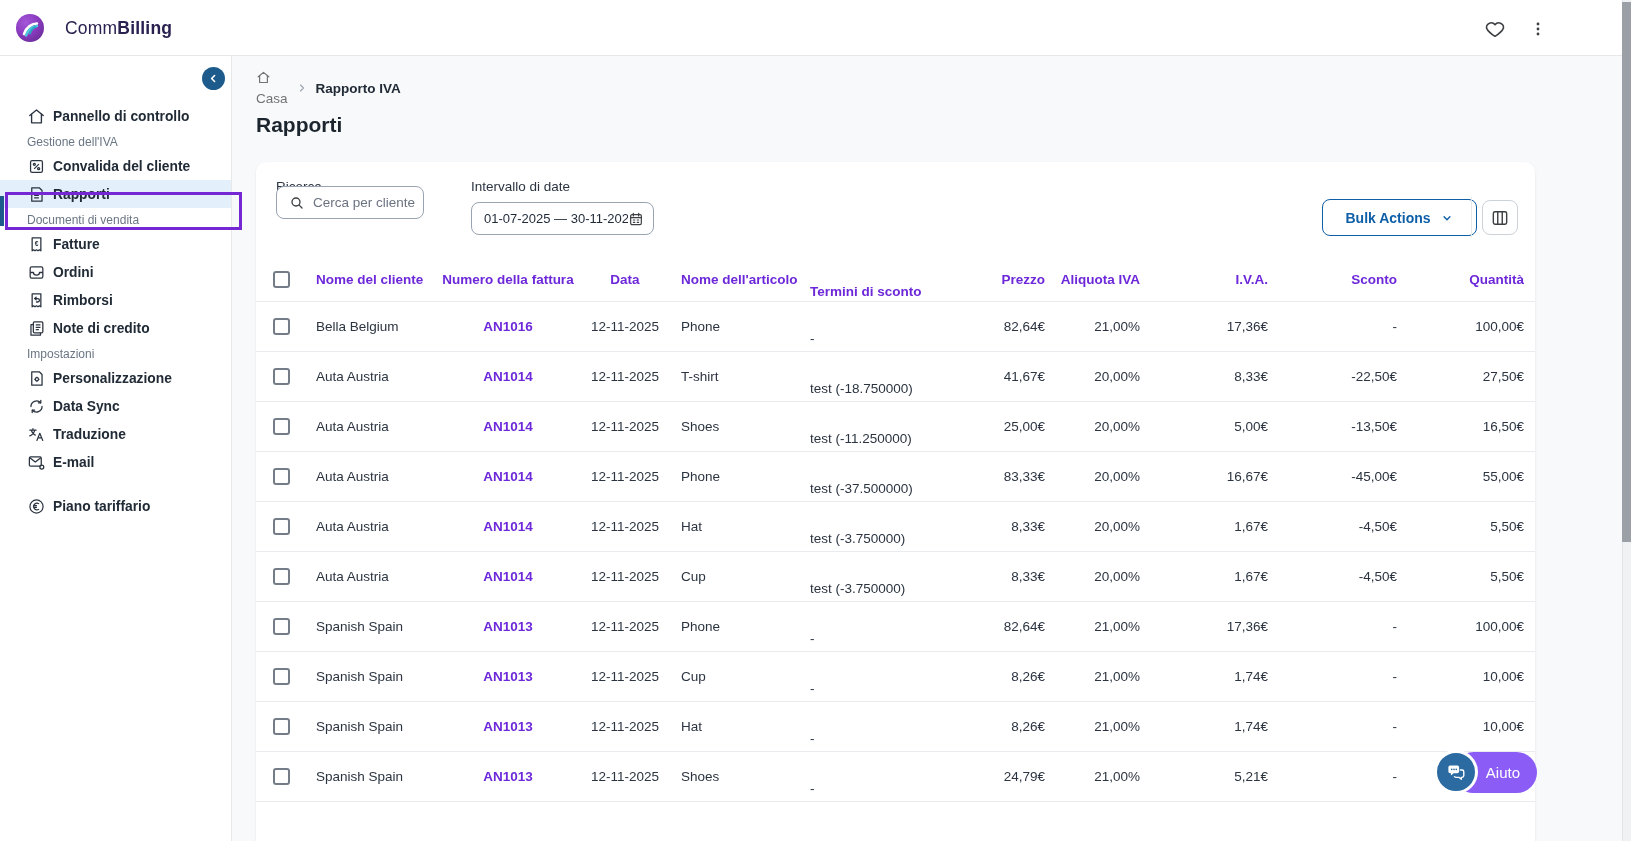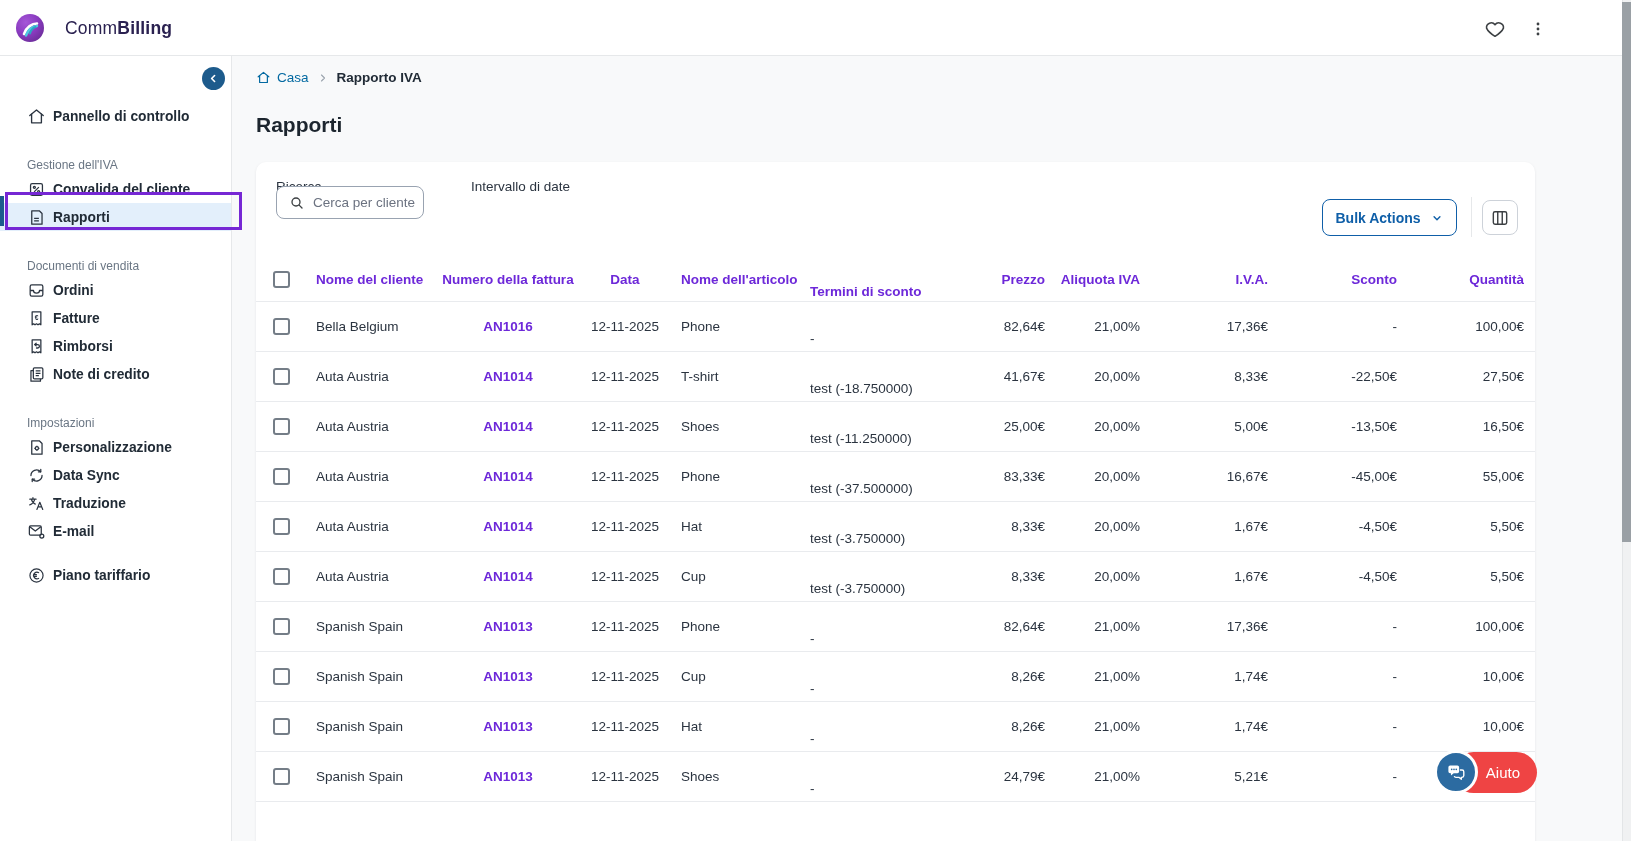--- a/index.html
+++ b/index.html
@@ -34,53 +34,53 @@
   .sidebar { position:absolute; left:0; top:56px; width:232px; height:785px;
     background:#fff; border-right:1px solid #e6e8ea; z-index:5; }
   .collapse-btn { position:absolute; left:202px; top:11px; width:23px; height:23px;
     border-radius:50%; background:#1d5b8c; color:#fff; display:flex; align-items:center;
     justify-content:center; cursor:pointer; z-index:6; }
   .nav { padding-top:46px; }
   .nav-item { height:28px; display:flex; align-items:center; gap:7px;
     padding-left:27px; cursor:pointer; font-size:13.8px; font-weight:600; color:#212b36; }
   .nav-item .ic { width:19px; height:19px; color:#2b3440; flex:0 0 19px; }
   .nav-item.selected { background:#e3effb; }
-  .nav-label { margin-top:25px; height:20px; display:flex; align-items:center;
+  .nav-label { margin-top:2px; height:20px; display:flex; align-items:center;
     padding-left:27px; font-size:12px; color:#6a7684; }
   .nav-spacer { height:16px; }
   .selected-bar { position:absolute; left:0; top:196px; width:4px; height:30px;
     background:#1d5b8c; z-index:16; }
   .annotation-rect { position:absolute; left:5px; top:192px; width:237px; height:38px;
     border:3px solid #7627d4; z-index:15; pointer-events:none; }
 
   
   .main { position:absolute; left:233px; top:56px; width:1390px; height:785px; }
   .breadcrumb { position:absolute; left:23px; top:14px; display:flex; align-items:center;
     gap:8px; font-size:13.5px; color:#637381; }
-  .breadcrumb .crumb-home { color:#0369a1; cursor:pointer; display:flex; align-items:flex-start; gap:6px; }
+  .breadcrumb .crumb-home { color:#737373; cursor:pointer; display:flex; align-items:flex-start; gap:6px;flex-direction:column; }
   .breadcrumb .sep { color:#9aa3ad; display:flex; }
   .breadcrumb .current { color:#212b36; font-weight:700; }
   .page-title { position:absolute; left:23px; top:57px; font-size:21px; font-weight:700; color:#1c252e; }
 
   
   .card { position:absolute; left:23px; top:106px; width:1279px; height:780px;
     background:#fff; border-radius:10px; box-shadow:0 1px 3px rgba(16,24,40,.08); }
 
   .f-label { position:absolute; font-size:13.5px; font-weight:500; color:#2b3440; }
   .search-box { position:absolute; left:20px; top:24px; width:148px; height:33px;
     border:1px solid #99a3b1; border-radius:8px; display:flex; align-items:center;
     padding:0 2px 0 12px; gap:8px; background:#fff; }
   .search-box input { border:none; outline:none; width:100%; font-size:13.5px;
     font-family:"Liberation Sans",sans-serif; color:#212b36; }
   .search-box input::placeholder { color:#6b7280; }
   .date-box { position:absolute; left:215px; top:40px; width:183px; height:33px;
     border:1px solid #99a3b1; border-radius:8px; display:flex; align-items:center;
     justify-content:space-between; padding:0 9px 0 12px; background:#fff; cursor:pointer; }
   .date-box .date-text { font-size:13px; color:#1f2937; white-space:nowrap; overflow:hidden; }
-  .bulk-btn { position:absolute; left:1066px; top:37px; width:135px; height:37px;
+  .bulk-btn { position:absolute; left:1066px; top:37px; width:155px; height:37px;
     border:1px solid #0f5fa8; border-radius:8px; background:#fff; color:#0f5fa8;
     display:flex; align-items:center; justify-content:center; gap:9px;
     font-size:14px; font-weight:700; cursor:pointer; }
   .toolbar-divider { position:absolute; left:1215px; top:35px; width:1px; height:40px; background:#e6e8ea; }
   .cols-btn { position:absolute; left:1226px; top:38px; width:36px; height:35px;
     border:1px solid #cdd2d9; border-radius:8px; background:#fff; display:flex;
     align-items:center; justify-content:center; color:#3c4043; cursor:pointer; }
 
   
   .table { position:absolute; left:0; top:96px; width:1279px; }
@@ -95,21 +95,21 @@
   .ac { text-align:center; }
   .ar { text-align:right; }
   .cbc { padding-left:17px; }
   .cb { width:17px; height:17px; border:2px solid #747d87; border-radius:3px;
     background:#fff; display:block; cursor:pointer; }
   .inv-link { color:#6d28d9; font-weight:700; cursor:pointer; }
 
   
   .help-wrap { position:absolute; left:1434px; top:750px; z-index:30; }
   .help-pill { position:absolute; left:19px; top:2px; height:41px; width:84px;
-    background:#ef4444; border-radius:21px; color:#fff; font-size:15px; font-weight:500;
+    background:#8b5cf6; border-radius:21px; color:#fff; font-size:15px; font-weight:500;
     display:flex; align-items:center; justify-content:flex-end; padding-right:17px; cursor:pointer; }
   .help-circle { position:absolute; left:0; top:0; width:44px; height:44px; border-radius:50%;
     background:#2c6ba1; border:3px solid #fff; display:flex; align-items:center;
     justify-content:center; cursor:pointer; }
 </style>
 </head>
 <body>
 
 <div class="topbar">
   <div class="brand">
@@ -179,34 +179,34 @@
             <path d="M9 13h6M9 16.2h6"></path>
           </svg>
       </span>
       <span>Rapporti</span>
     </div>
 
     <div class="nav-label">Documenti di vendita</div>
     <div class="nav-item">
       <span class="ic">
         <svg viewBox="0 0 24 24" fill="none" stroke="currentColor" stroke-width="1.6" stroke-linejoin="round">
+            <path d="M6.5 3.5h11V20l-1.8-1.3L13.9 20l-1.9-1.3L10.1 20l-1.8-1.3L6.5 20z"></path>
+            <text x="12" y="13.6" font-size="8.5" text-anchor="middle" fill="currentColor" stroke="none" font-family="'Liberation Sans',sans-serif">€</text>
+          </svg>
+      </span>
+      <span>Fatture</span>
+    </div>
+    <div class="nav-item">
+      <span class="ic">
+        <svg viewBox="0 0 24 24" fill="none" stroke="currentColor" stroke-width="1.6" stroke-linejoin="round">
             <rect x="4" y="5" width="16" height="14" rx="2"></rect>
             <path d="M4 12h4.2c0 1.9 1.6 3.3 3.8 3.3s3.8-1.4 3.8-3.3H20"></path>
           </svg>
       </span>
       <span>Ordini</span>
-    </div>
-    <div class="nav-item">
-      <span class="ic">
-        <svg viewBox="0 0 24 24" fill="none" stroke="currentColor" stroke-width="1.6" stroke-linejoin="round">
-            <path d="M6.5 3.5h11V20l-1.8-1.3L13.9 20l-1.9-1.3L10.1 20l-1.8-1.3L6.5 20z"></path>
-            <text x="12" y="13.6" font-size="8.5" text-anchor="middle" fill="currentColor" stroke="none" font-family="'Liberation Sans',sans-serif">€</text>
-          </svg>
-      </span>
-      <span>Fatture</span>
     </div>
     <div class="nav-item">
       <span class="ic">
         <svg viewBox="0 0 24 24" fill="none" stroke="currentColor" stroke-width="1.6" stroke-linecap="round" stroke-linejoin="round">
             <path d="M6.5 3.5h11V20l-1.8-1.3L13.9 20l-1.9-1.3L10.1 20l-1.8-1.3L6.5 20z"></path>
             <path d="M10 9.5h3.5a2.2 2.2 0 0 1 0 4.4H12"></path>
             <path d="M11.6 7.8 9.8 9.5l1.8 1.7"></path>
           </svg>
       </span>
       <span>Rimborsi</span>
@@ -307,20 +307,30 @@
       <span>
         <svg viewBox="0 0 24 24" width="16" height="16" fill="none" stroke="#3c4043" stroke-width="2" stroke-linecap="round">
             <circle cx="10.5" cy="10.5" r="6"></circle>
             <path d="m15.2 15.2 4.3 4.3"></path>
           </svg>
       </span>
       <input type="text" placeholder="Cerca per cliente" style="">
     </div>
 
     <div class="f-label" style="left:215px; top:17px;">Intervallo di date</div>
+    <div class="date-box">
+      <span class="date-text">01-07-2025 — 30-11-202</span>
+      <span>
+        <svg viewBox="0 0 24 24" width="16" height="16" fill="none" stroke="#3c4043" stroke-width="1.8" stroke-linecap="round">
+            <rect x="4" y="5.5" width="16" height="15" rx="2"></rect>
+            <path d="M8 3.5v4M16 3.5v4M4 10h16"></path>
+            <path d="M8 13.5h2.2M13.8 13.5H16M8 17h2.2M13.8 17H16"></path>
+          </svg>
+      </span>
+    </div>
 
     <div class="bulk-btn">
       <span>Bulk Actions</span>
       <span>
         <svg viewBox="0 0 24 24" width="14" height="14" fill="none" stroke="currentColor" stroke-width="2.4" stroke-linecap="round" stroke-linejoin="round">
             <path d="m7 10 5 5 5-5"></path>
           </svg>
       </span>
     </div>
     <div class="toolbar-divider"></div>

